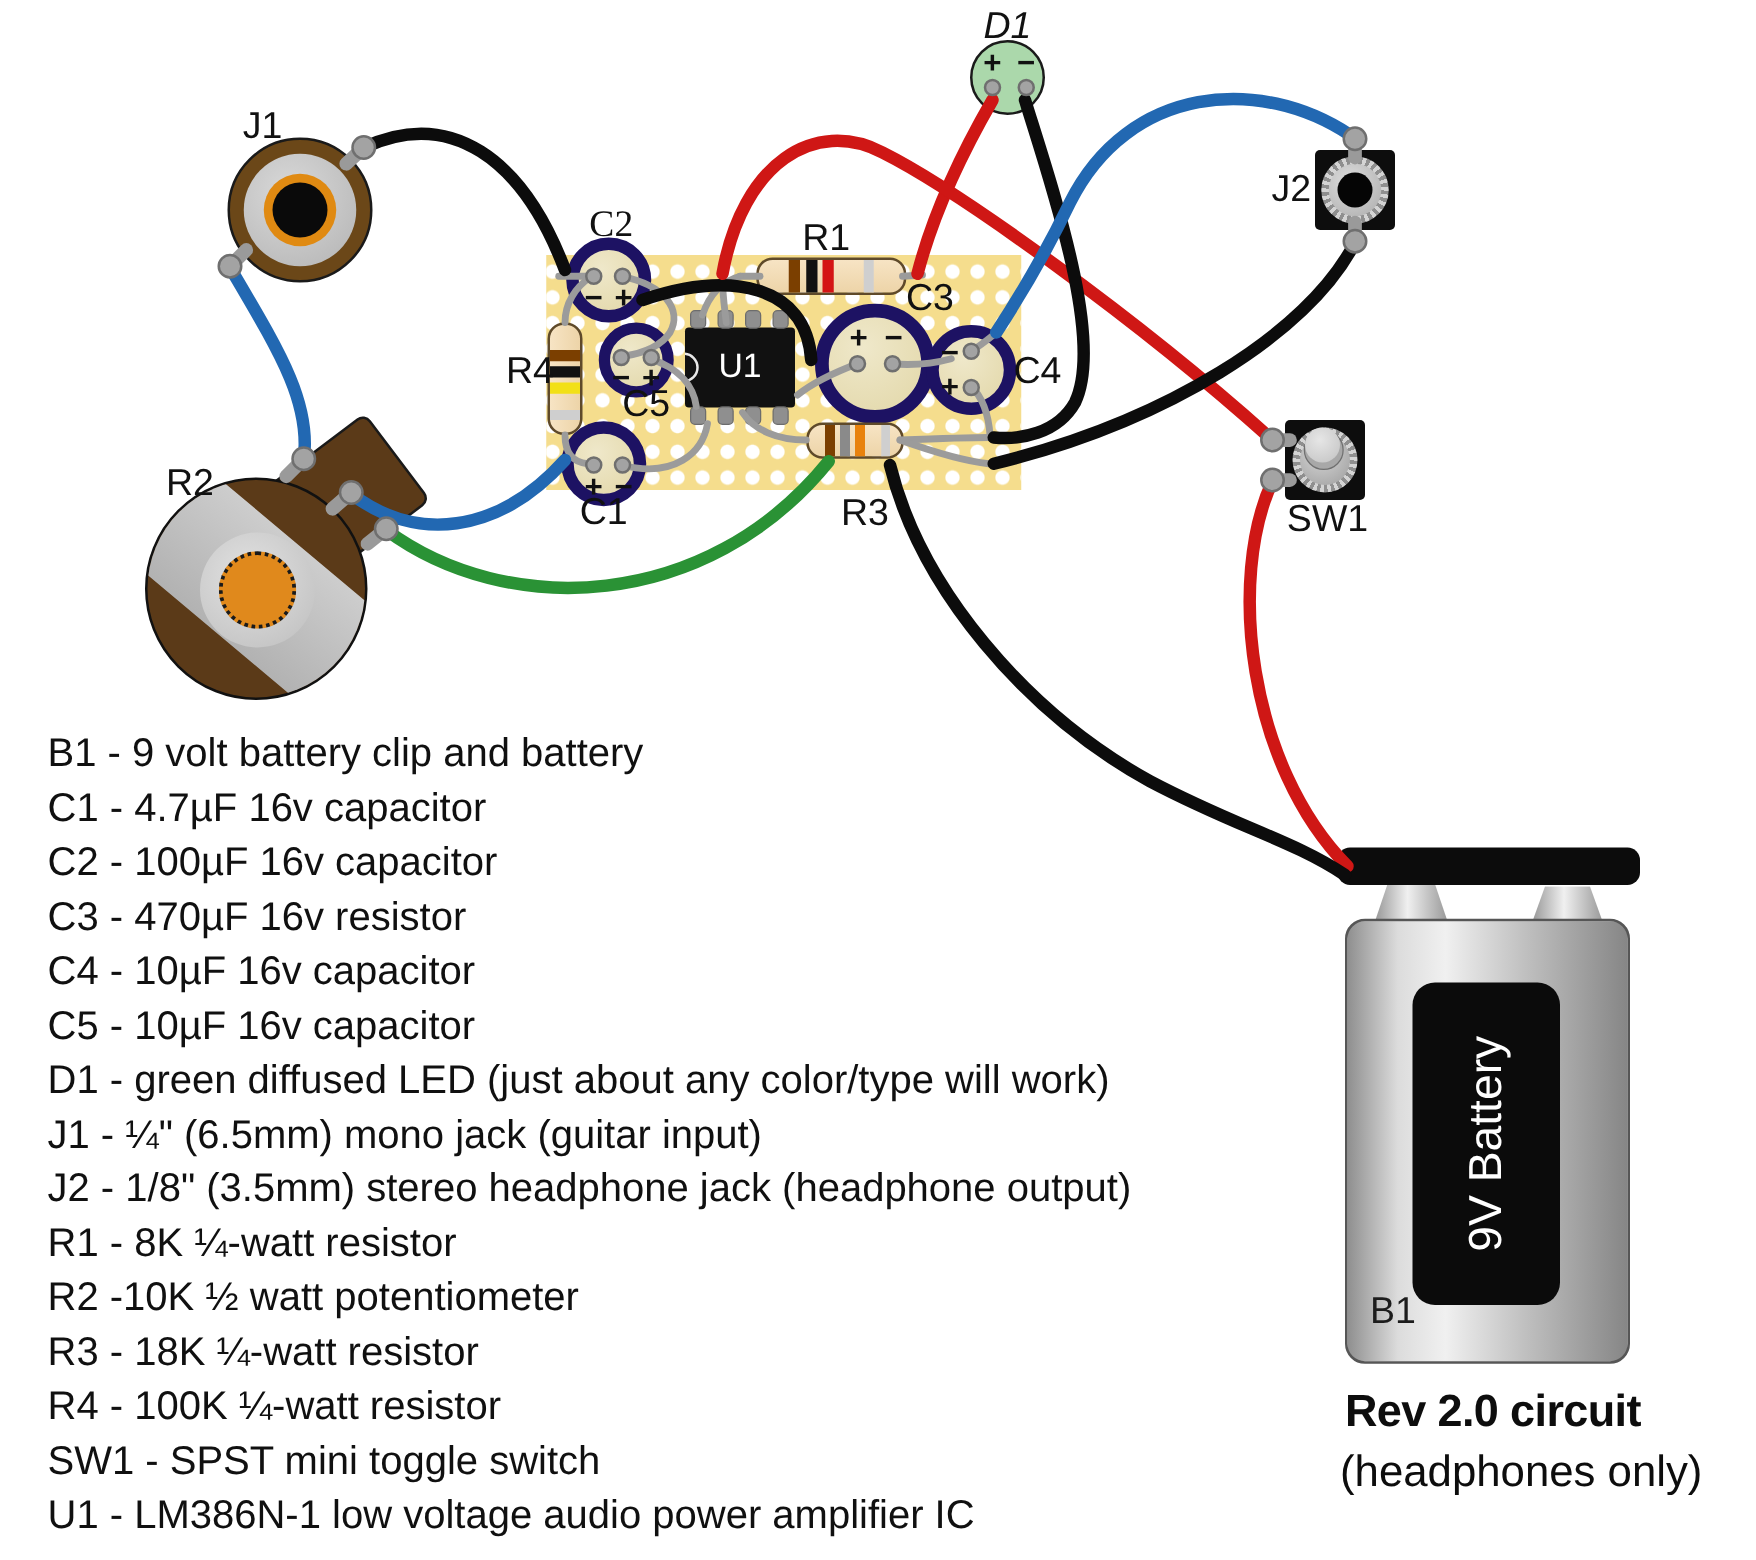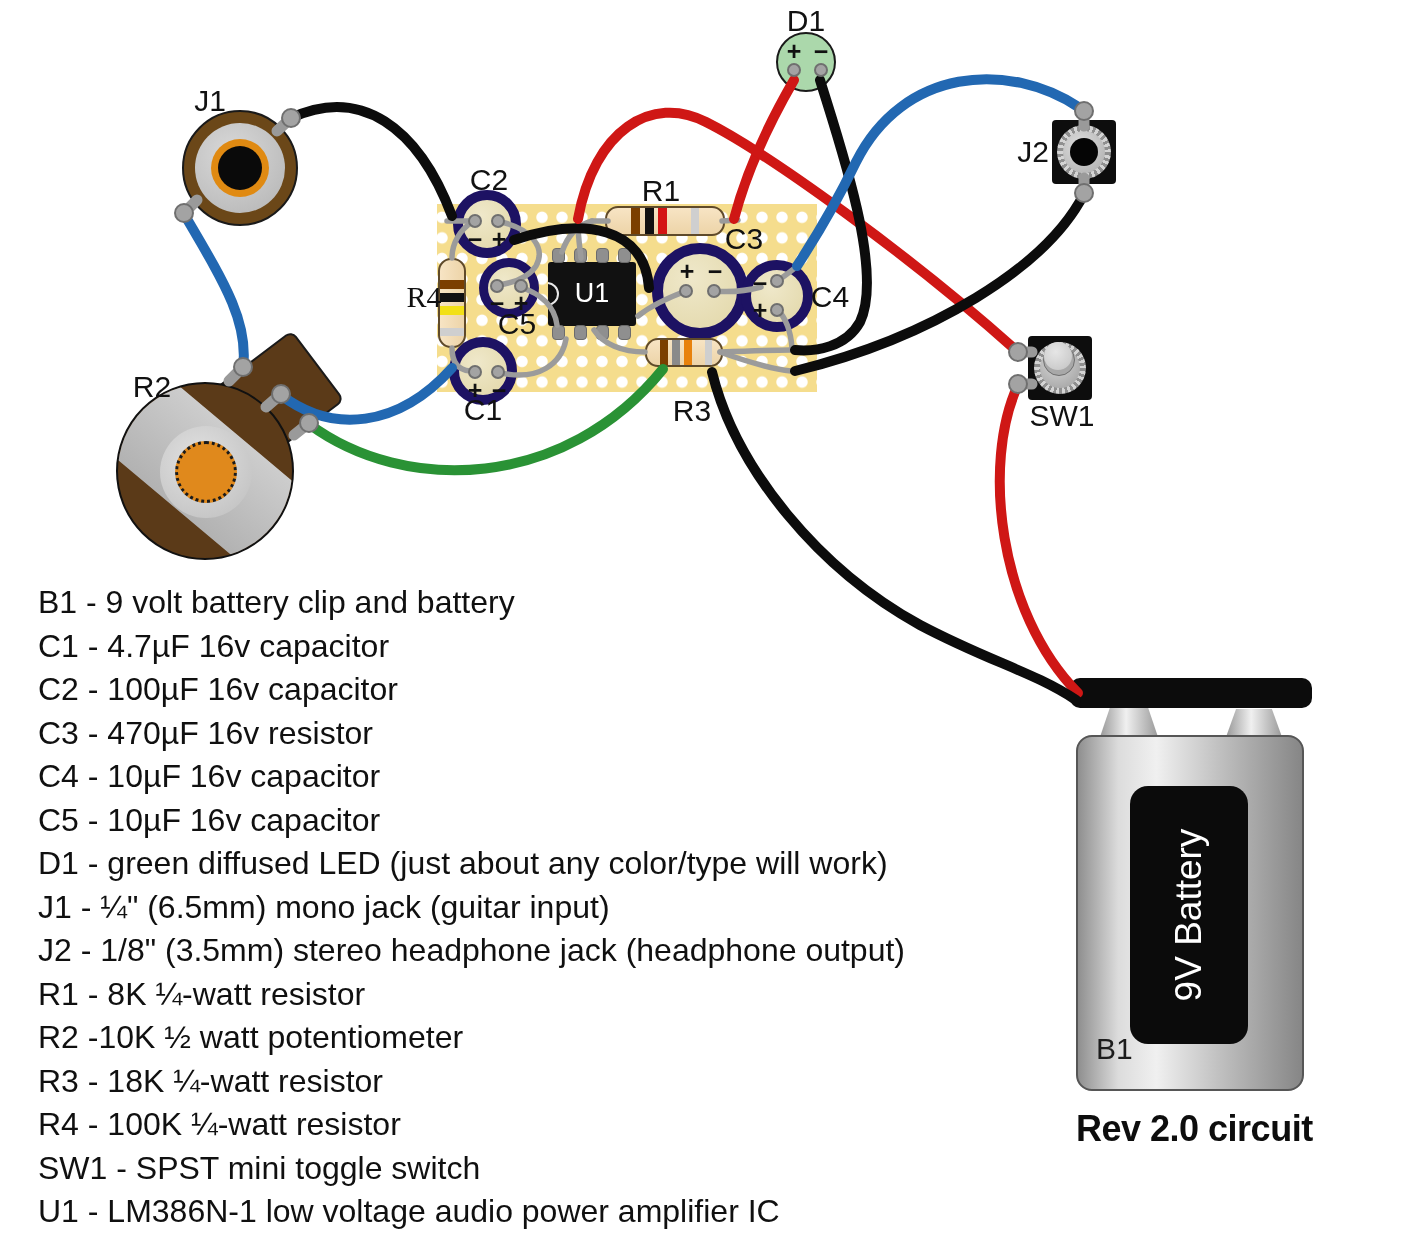--- a/index.html
+++ b/index.html
@@ -121,20 +121,21 @@
 
   <div class="abs bat-clip"></div>
   <div class="abs bat-term" style="left:1100px;top:706px;width:58px;height:31px;"></div>
   <div class="abs bat-term" style="left:1226px;top:709px;width:56px;height:28px;"></div>
   <div class="abs bat-body"></div>
   <div class="abs bat-label">
     <span class="bat-label-text">9V Battery</span>
   </div>
   <div class="abs b1-text">B1</div>
   <div class="abs caption1">Rev 2.0 circuit</div>
+  <div class="abs caption2">(headphones only)</div>
 
   <svg width="1405" height="1248" viewBox="0 0 1405 1248">
 
     <g fill="none" stroke="#9b9b9b" stroke-width="5.5" stroke-linecap="round">
       <path d="M 447,221 L 472,221"></path>
       <path d="M 452,258 C 452,243 460,230 472,222"></path>
       <path d="M 452,348 C 452,362 458,370 470,371"></path>
       <path d="M 497,221 C 532,228 546,248 536,266 C 528,278 512,283 499,285"></path>
       <path d="M 520,287 C 545,295 555,310 557,325"></path>
       <path d="M 497,372 C 540,383 562,362 566,339"></path>
@@ -199,29 +200,29 @@
       <circle cx="686" cy="291" r="6"></circle>
       <circle cx="714" cy="291" r="6"></circle>
       <circle cx="777" cy="281" r="6"></circle>
       <circle cx="777" cy="310" r="6"></circle>
     </g>
   </svg>
 
   <div class="toplabels">
     <div class="abs lbl" style="left:210px;top:101px;">J1</div>
     <div class="abs lbl" style="left:152px;top:387px;">R2</div>
-    <div class="abs lbl" style="left:489px;top:180px;">C2</div>
-    <div class="abs lbl" style="left:424px;top:297px;font-family:Liberation Serif, serif;">R4</div>
+    <div class="abs lbl" style="left:489px;top:180px;font-family:Liberation Serif, serif;">C2</div>
+    <div class="abs lbl" style="left:424px;top:297px;">R4</div>
     <div class="abs lbl" style="left:517px;top:324px;">C5</div>
     <div class="abs lbl" style="left:483px;top:410px;">C1</div>
     <div class="abs lbl" style="left:661px;top:191px;">R1</div>
     <div class="abs lbl" style="left:744px;top:239px;">C3</div>
     <div class="abs lbl" style="left:822px;top:297px;padding-left:16px;">C4</div>
     <div class="abs lbl" style="left:692px;top:376px;margin-top:35px;">R3</div>
-    <div class="abs lbl" style="left:806px;top:21px;">D1</div>
+    <div class="abs lbl" style="left:806px;top:21px;font-style:italic;">D1</div>
     <div class="abs lbl" style="left:1033px;top:152px;">J2</div>
     <div class="abs lbl" style="left:1062px;top:416px;">SW1</div>
 
     <span class="abs sign" style="left:475px;top:239px;">−</span>
     <span class="abs sign" style="left:499px;top:239px;">+</span>
     <span class="abs sign" style="left:497px;top:303px;">−</span>
     <span class="abs sign" style="left:521px;top:303px;">+</span>
     <span class="abs sign" style="left:475px;top:390px;">+</span>
     <span class="abs sign" style="left:499px;top:390px;">−</span>
     <span class="abs sign" style="left:687px;top:271px;">+</span>

